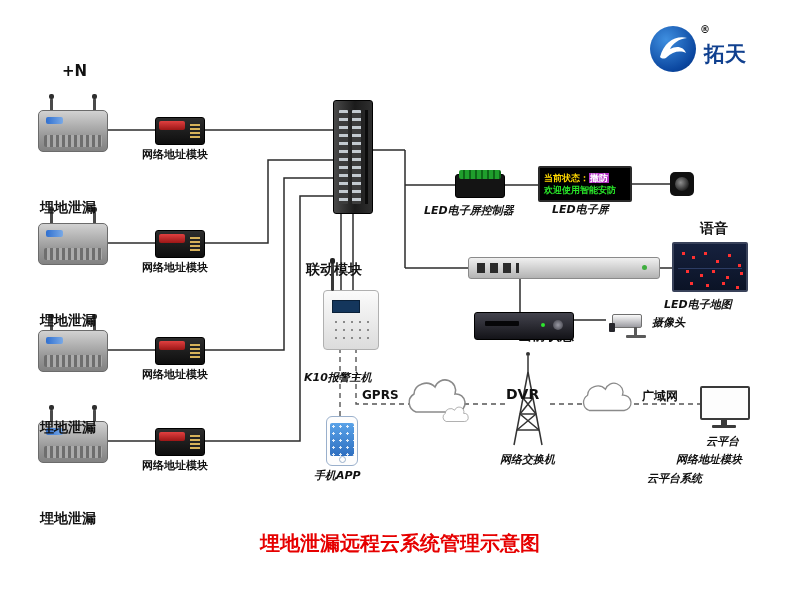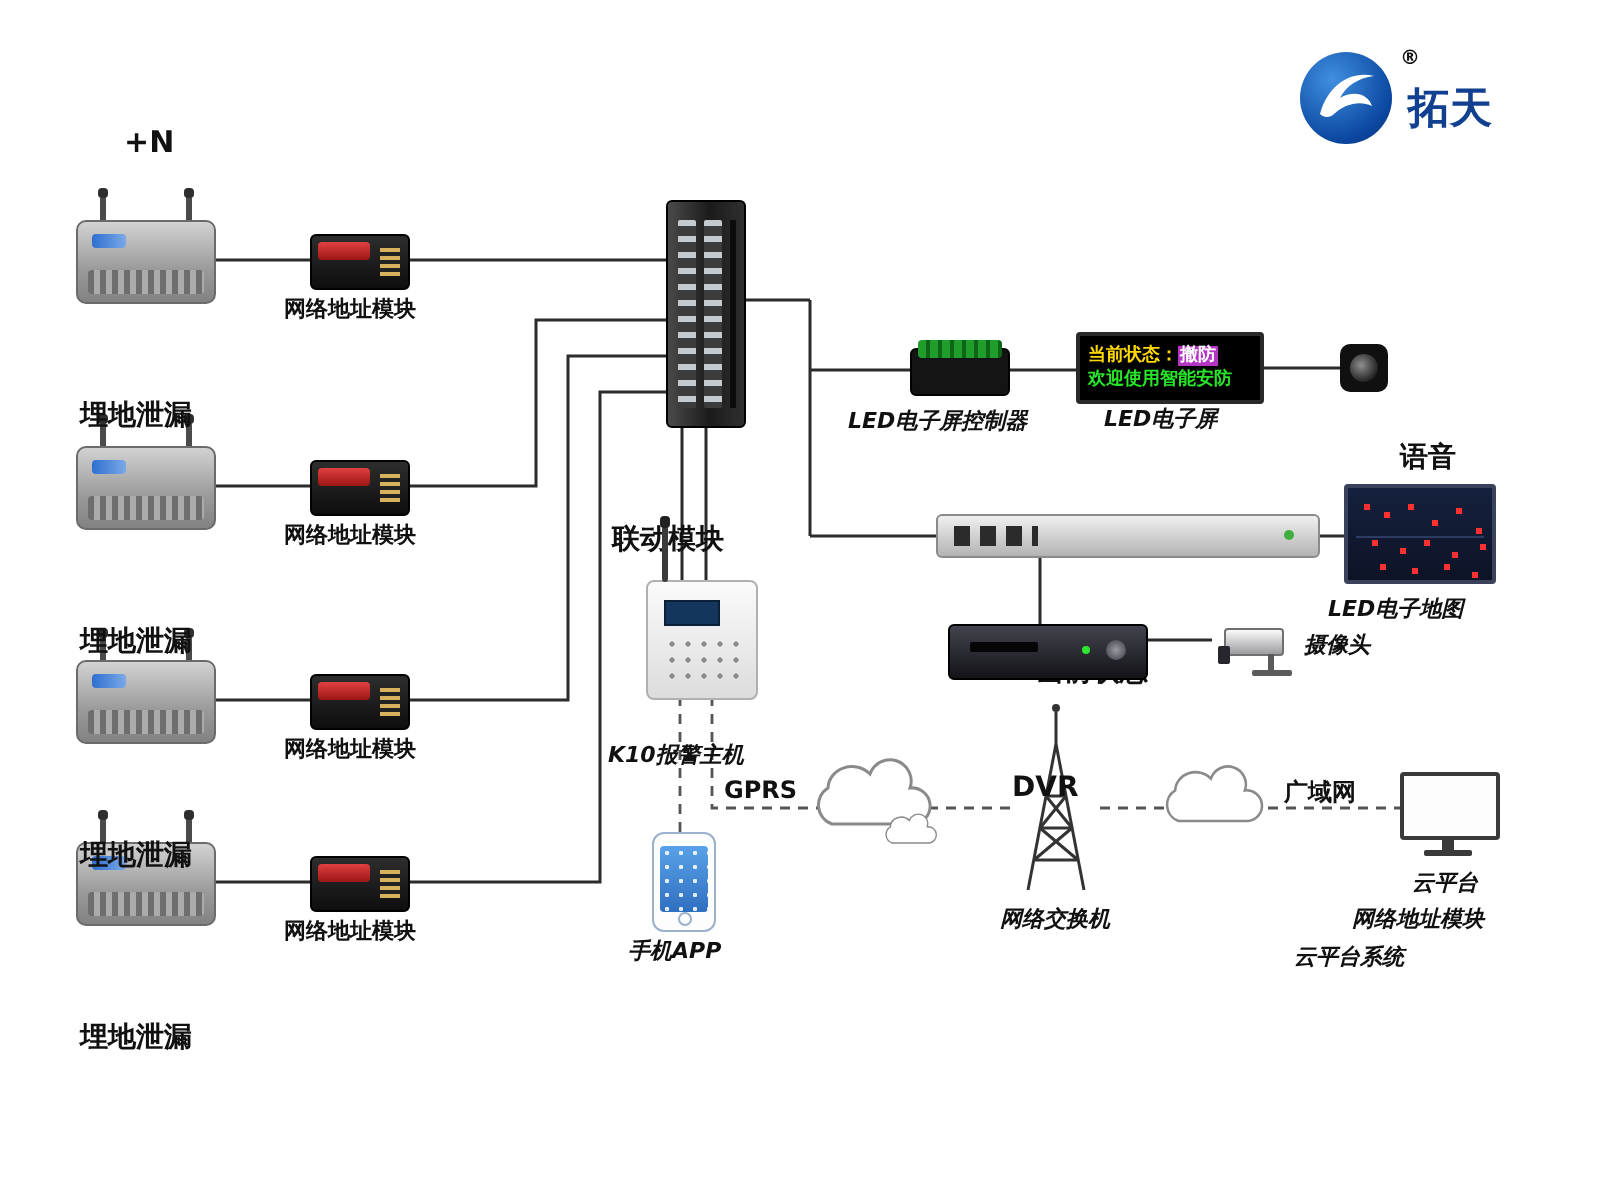--- a/index.html
+++ b/index.html
@@ -320,13 +320,14 @@
   <div class="monitor">
     <div class="mon-screen"></div>
     <div class="mon-neck"></div>
     <div class="mon-base"></div>
   </div>
   <div class="lbl b f13" style="left:706px;top:434px">云平台</div>
 
   <div class="lbl b f13" style="left:676px;top:452px">网络地址模块</div>
   <div class="lbl b f13" style="left:647px;top:471px">云平台系统</div>
 
+  <div class="title">埋地泄漏远程云系统管理示意图</div>
 </div>
 
 </body></html>

